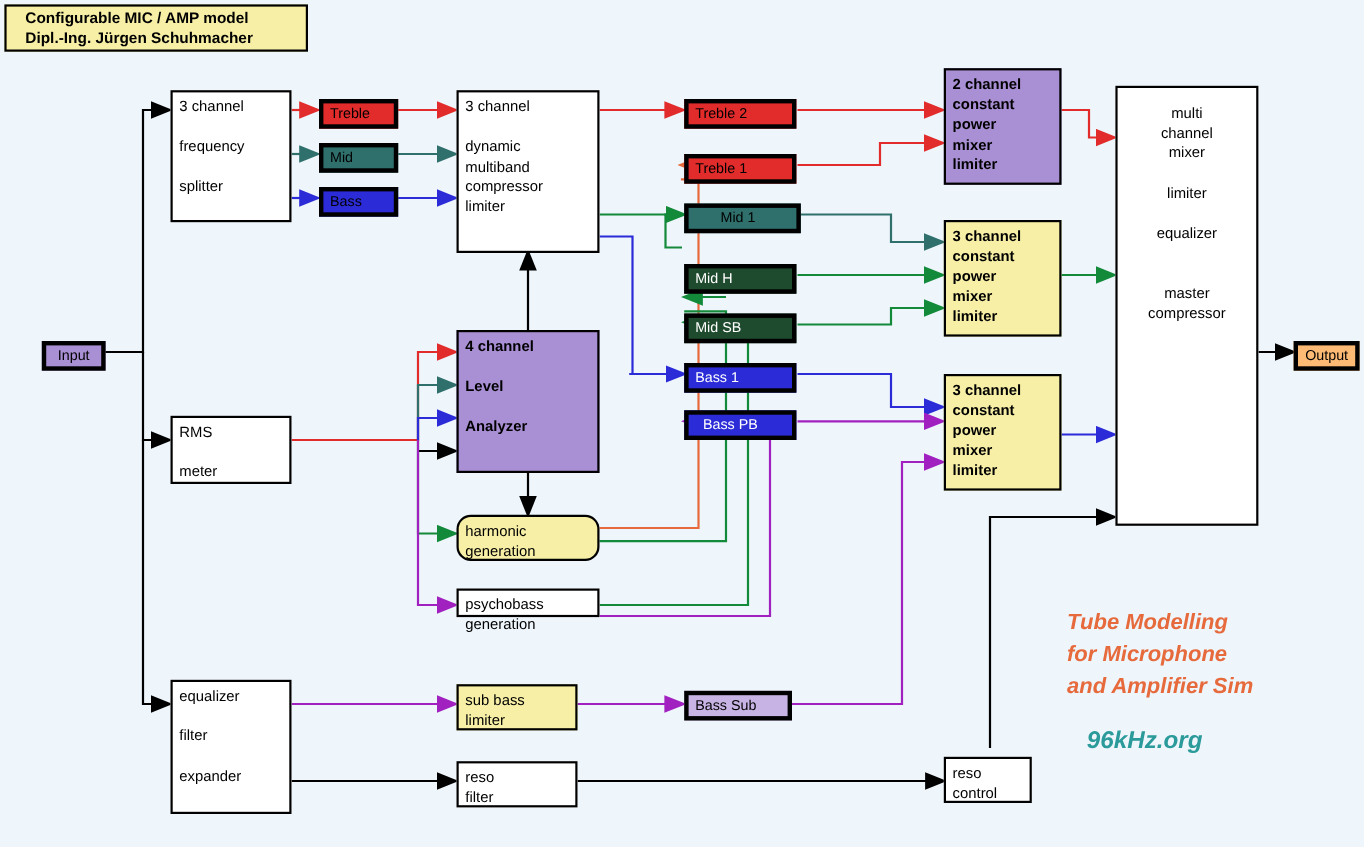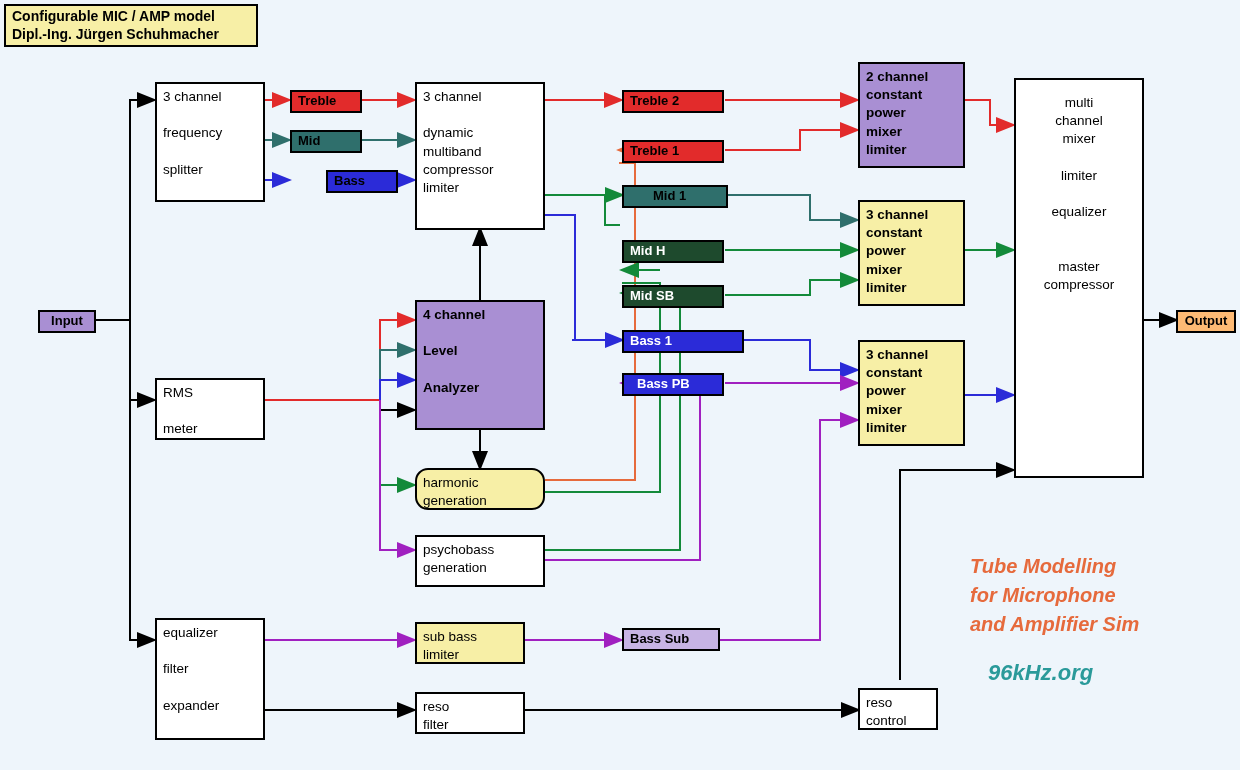--- a/index.html
+++ b/index.html
@@ -16,33 +16,32 @@
     position: absolute;
     border: 2px solid #000;
     background: #fff;
     padding: 4px 6px;
     line-height: 1.35;
     box-sizing: border-box;
   }
   .box.center { text-align: center; }
   .label {
     position: absolute;
-    border: 2px solid #000000;
+    border: 4px solid #000000;
     padding: 1px 6px 2px 6px;
     font-size: 13px;
     line-height: 1.2;
     box-sizing: border-box;
     text-align: left;
-    font-weight: bold;
   }
   .titlebox {
     position: absolute;
     border: 2px solid #000;
     background: #f7efa6;
-    padding: 2px 6px;
+    padding: 2px 17px;
     font-size: 14px;
     font-weight: bold;
     line-height: 1.25;
   }
   .credit1 {
     position: absolute;
     font-family: Arial, sans-serif;
     font-weight: bold;
     font-style: italic;
     color: #e66a3c;
@@ -179,53 +178,53 @@
 meter</span></div>
 
 <div class="box" style="left:155px; top:618px; width:110px; height:122px; white-space:pre-line;"><span>equalizer
 
 filter
 
 expander</span></div>
 
 <div class="label" style="left:290px; top:90px;  width:72px; background:#e22b2b;"><span>Treble</span></div>
 <div class="label" style="left:290px; top:130px; width:72px; background:#2f6f6c; color:#000;"><span>Mid</span></div>
-<div class="label" style="left:290px; top:170px; width:72px; background:#2b2bd8; color:#000;margin-left:36px;"><span>Bass</span></div>
+<div class="label" style="left:290px; top:170px; width:72px; background:#2b2bd8; color:#000;"><span>Bass</span></div>
 
 <div class="box" style="left:415px; top:82px; width:130px; height:148px; white-space:pre-line;"><span>3 channel
 
 dynamic
 multiband
 compressor
 limiter</span></div>
 
 <div class="box" style="left:415px; top:300px; width:130px; height:130px; background:#a98fd3; white-space:pre-line; font-weight:bold;"><span>4 channel
 
 Level
 
 Analyzer</span></div>
 
 <div class="box" style="left:415px; top:468px; width:130px; height:42px; background:#f7efa6; white-space:pre-line;border-radius:13px;"><span>harmonic
 generation</span></div>
 
-<div class="box" style="left:415px; top:535px; width:130px; height:52px; white-space:pre-line;"><span>psychobass
+<div class="box" style="left:415px; top:535px; width:130px; height:26px; white-space:pre-line;"><span>psychobass
 generation</span></div>
 
 <div class="box" style="left:415px; top:622px; width:110px; height:42px; background:#f7efa6; white-space:pre-line;"><span>sub bass
 limiter</span></div>
 
 <div class="box" style="left:415px; top:692px; width:110px; height:42px; white-space:pre-line;"><span>reso
 filter</span></div>
 
 <div class="label" style="left:622px; top:90px;  width:102px; background:#e22b2b;"><span>Treble 2</span></div>
 <div class="label" style="left:622px; top:140px; width:102px; background:#e22b2b;"><span>Treble 1</span></div>
 <div class="label" style="left:622px; top:185px; width:106px; background:#2f6f6c;padding-left:29px;"><span>Mid 1</span></div>
 <div class="label" style="left:622px; top:240px; width:102px; background:#1e4a2d; color:#fff;"><span>Mid H</span></div>
 <div class="label" style="left:622px; top:285px; width:102px; background:#1e4a2d; color:#fff;"><span>Mid SB</span></div>
-<div class="label" style="left:622px; top:330px; width:122px; background:#2b2bd8; color:#fff;"><span>Bass 1</span></div>
+<div class="label" style="left:622px; top:330px; width:102px; background:#2b2bd8; color:#fff;"><span>Bass 1</span></div>
 <div class="label" style="left:622px; top:373px; width:102px; background:#2b2bd8; color:#fff;padding-left:13px;"><span>Bass PB</span></div>
 <div class="label" style="left:622px; top:628px; width:98px; background:#c7b4e4;"><span>Bass Sub</span></div>
 
 <div class="box" style="left:858px; top:62px;  width:107px; height:106px; background:#a98fd3; white-space:pre-line; font-weight:bold;"><span>2 channel
 constant
 power
 mixer
 limiter</span></div>
 <div class="box" style="left:858px; top:200px; width:107px; height:106px; background:#f7efa6; white-space:pre-line; font-weight:bold;"><span>3 channel
 constant

